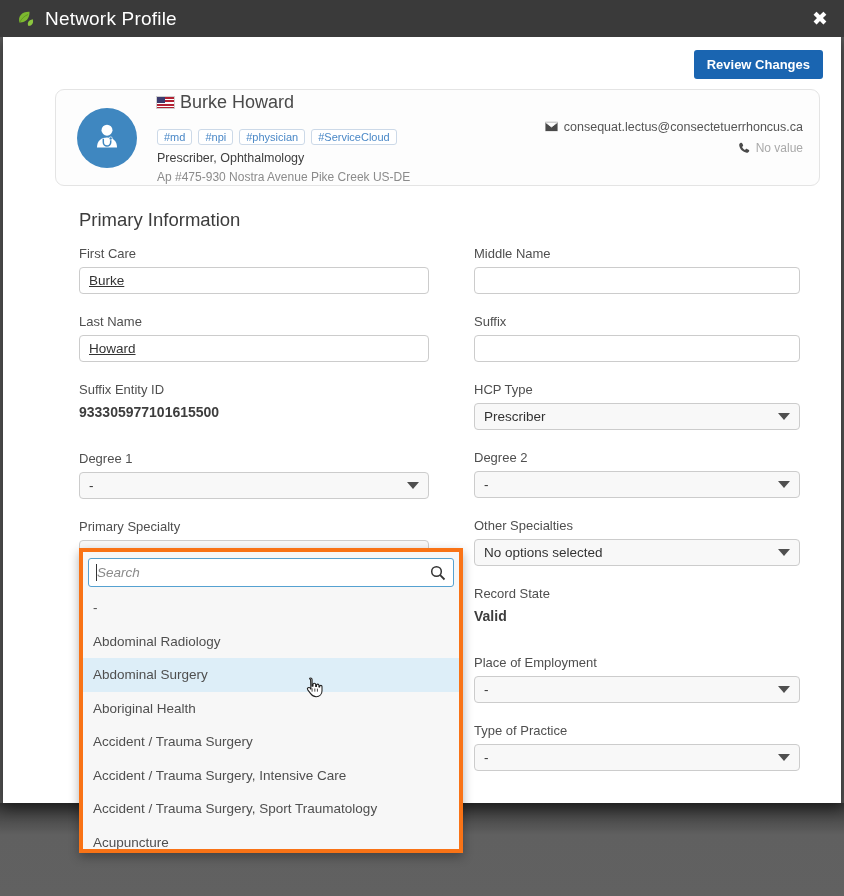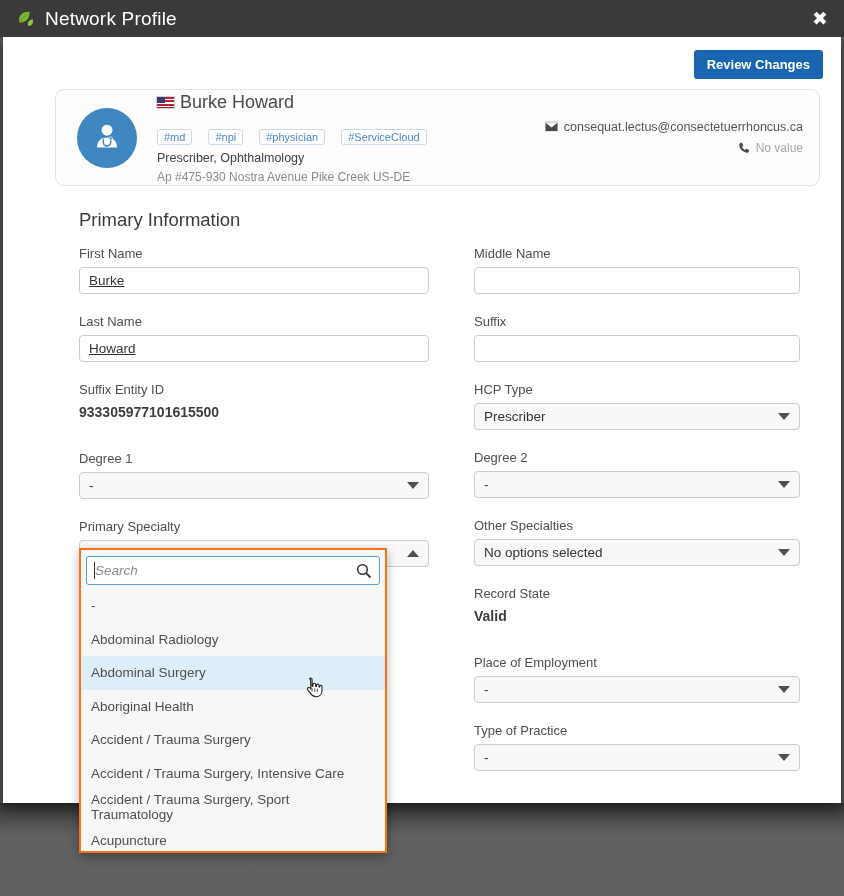--- a/index.html
+++ b/index.html
@@ -53,21 +53,21 @@
   }
   .profile-main { margin-left:20px; }
   .name-row { display:flex; align-items:center; }
   .flag {
     width:17px; height:11px; margin-right:6px; position:relative;
     background:repeating-linear-gradient(#b22234 0 1.7px, #fff 1.7px 3.4px);
     outline:1px solid #d0d0d0;
   }
   .flag::after { content:""; position:absolute; left:0; top:0; width:8px; height:6px; background:#3c3b6e; }
   .profile-name { font-size:18px; color:#4a4a4a; }
-  .tags-row { display:flex; gap:16px; margin-top:16px; }
+  .tags-row { display:flex; gap:6px; margin-top:16px; }
   .tag {
     font-size:11px; color:#4a88c7; border:1px solid #ccd9e8;
     border-radius:3px; padding:1px 6px; background:#fff;
   }
   .profile-role { font-size:12.5px; color:#3f3f3f; margin-top:6px; }
   .profile-address { font-size:12px; color:#8b8b8b; margin-top:5px; }
   .profile-contact { margin-left:auto; text-align:right; }
   .contact-line { font-size:12.5px; color:#555; display:flex; justify-content:flex-end; align-items:center; gap:6px; }
   .contact-line.muted { color:#a9a9a9; margin-top:7px; font-size:12px; }
   .cicon { width:13px; height:13px; }
@@ -89,22 +89,22 @@
     font-size:13.5px; color:#333; cursor:pointer;
   }
   .select .caret { margin-left:auto; }
   .caret-down { width:0; height:0; border-left:6px solid transparent; border-right:6px solid transparent; border-top:7px solid #4f4f4f; }
   .caret-up { width:0; height:0; border-left:6px solid transparent; border-right:6px solid transparent; border-bottom:7px solid #4f4f4f; }
   .readonly-field { margin-bottom:31px; }
   .readonly-value { font-size:14px; font-weight:bold; color:#3d3d3d; margin-top:7px; }
   
   .combo-wrap { position:relative; }
   .dropdown-panel {
-    position:absolute; top:29px; left:0; width:308px; height:305px;
-    background:#f7f7f7; border:2px solid #f97316;
+    position:absolute; top:29px; left:0; width:384px; height:305px;
+    background:#f7f7f7; border:4px solid #f97316;
     box-shadow:0 4px 10px rgba(0,0,0,.3); z-index:40; overflow:hidden;
   }
   .search-wrap { padding:6px 5px 4px 5px; position:relative; }
   .search-input {
     width:100%; height:29px; border:1px solid #55a1d1; border-radius:3px;
     background:#fff; padding:0 28px 0 8px; font-size:13.5px;
     font-family:"Liberation Sans","DejaVu Sans",sans-serif; outline:none;
   }
   .search-input::placeholder { font-style:italic; color:#8a8a8a; }
   .search-caret { position:absolute; left:13px; top:12px; width:1px; height:17px; background:#333; }
@@ -185,21 +185,21 @@
       </div>
     </div>
   </div>
 
   <h2 class="section-title">Primary Information</h2>
 
   <div class="form-grid">
 
     <div class="col-left">
       <div class="field">
-        <div class="field-label">First Name</div>
+        <div class="field-label">First Care</div>
         <input class="text-input" type="text" value="Burke" style="">
       </div>
       <div class="field">
         <div class="field-label">Last Name</div>
         <input class="text-input" type="text" value="Howard" style="">
       </div>
       <div class="readonly-field">
         <div class="field-label">Suffix Entity ID</div>
         <div class="readonly-value">933305977101615500</div>
       </div>

